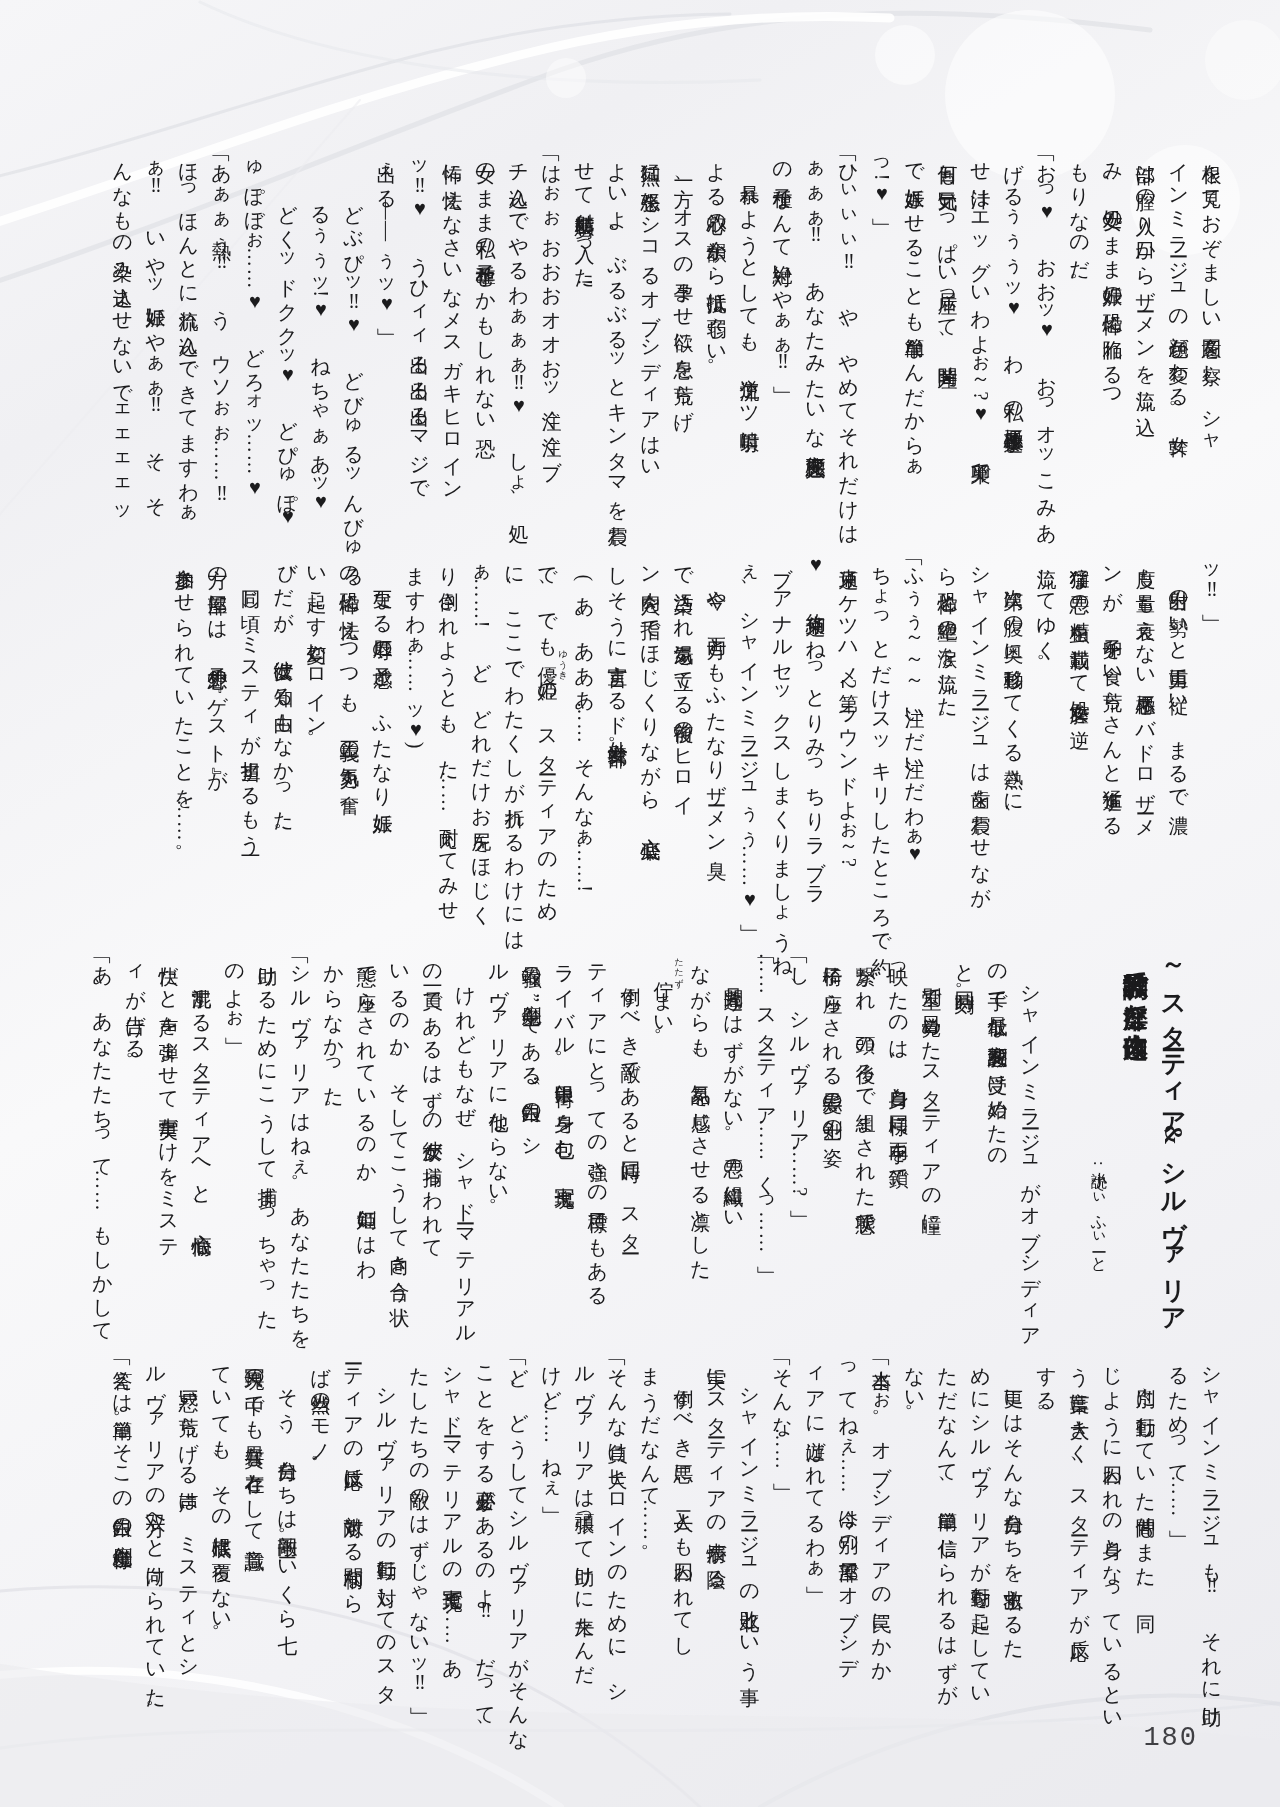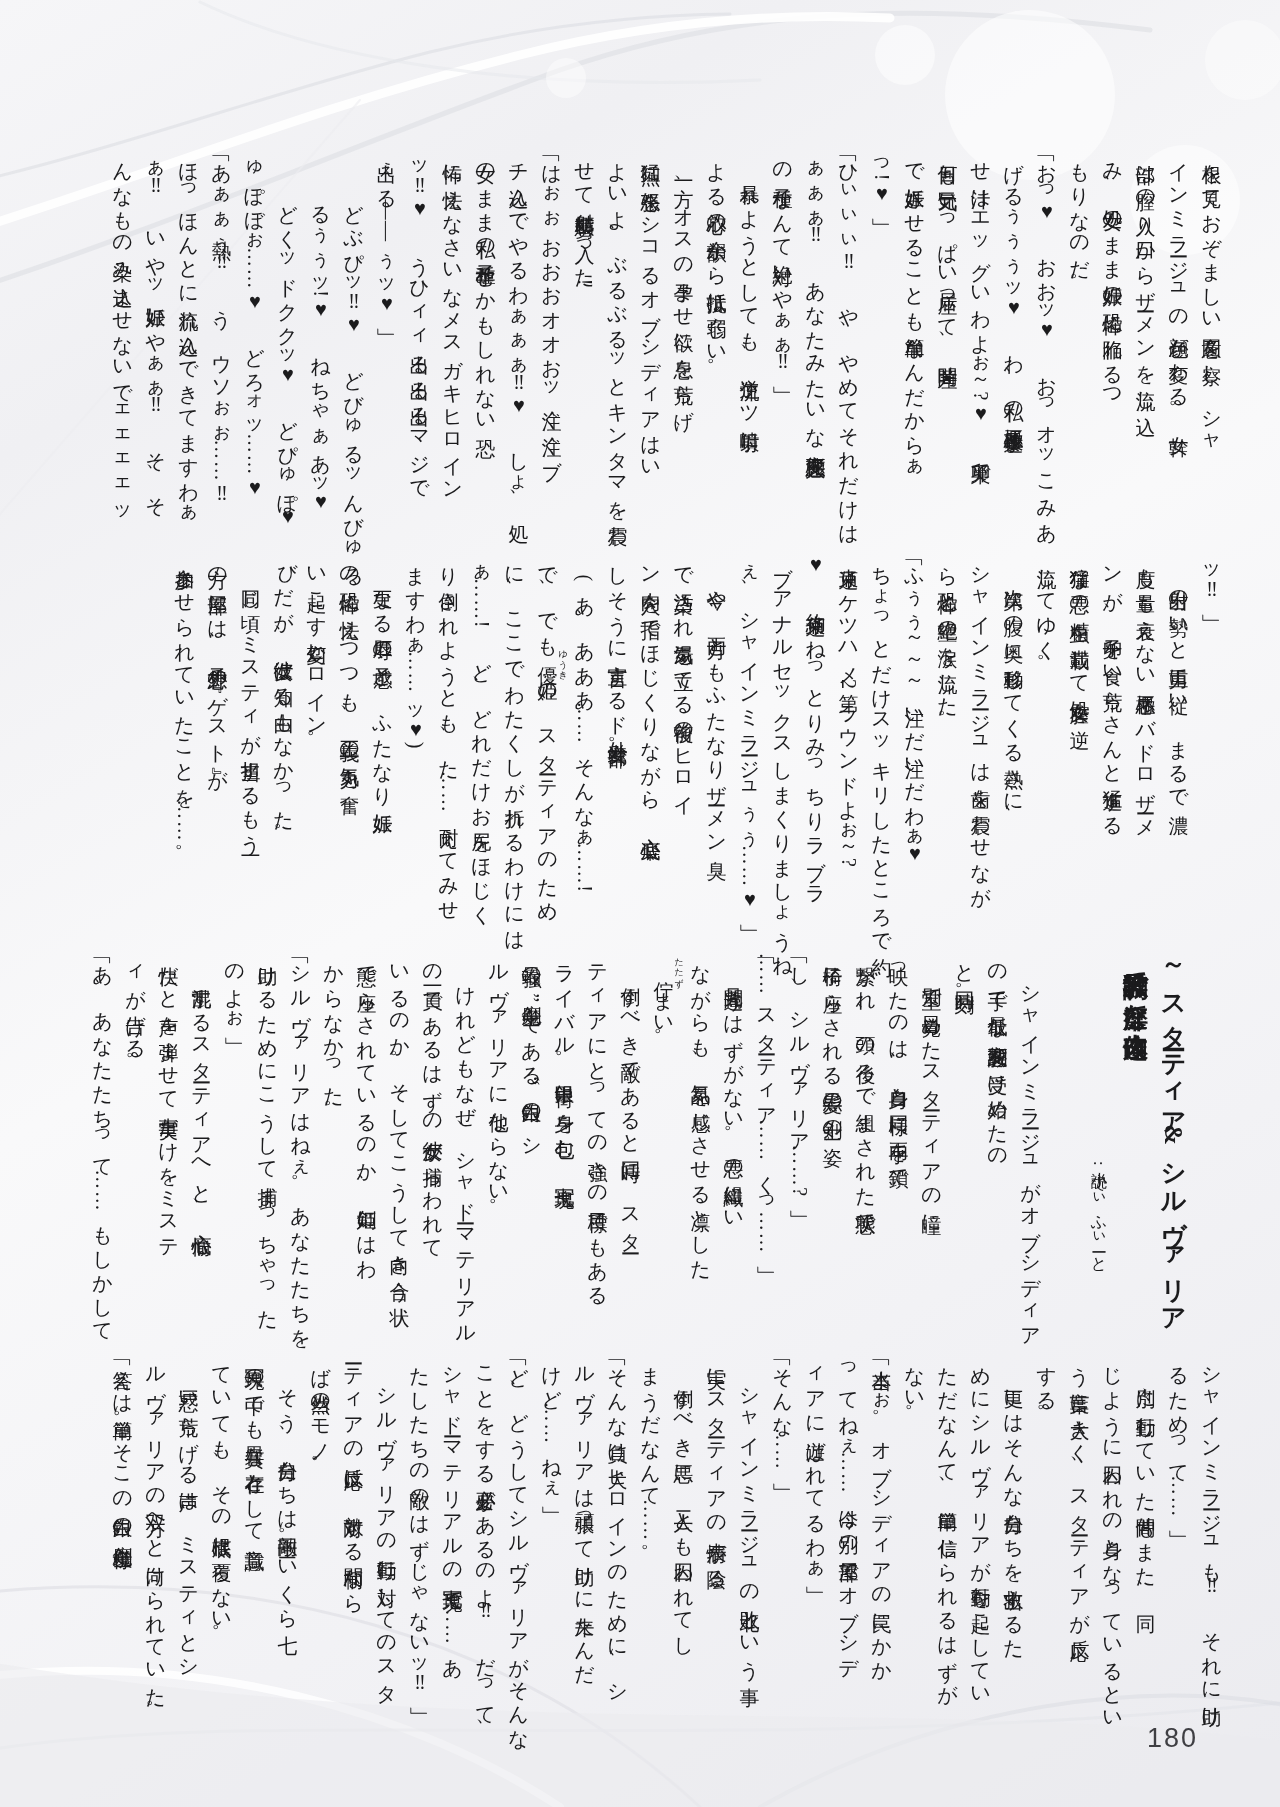--- a/index.html
+++ b/index.html
@@ -50,21 +50,21 @@
   .author-line{
     font-size:16px;
     line-height:34px;
     padding-top:206px;
     letter-spacing:1px;
     white-space:nowrap;
   }
   .page-number{
     position:absolute;
     top:1723px;right:82px;
-    font-family:Liberation Sans, sans-serif;
+    font-family:Liberation Mono, monospace;
     font-size:27px;
     letter-spacing:2px;
     color:#3f3f43;
   }
 </style>
 </head>
 <body>
 
 <div class="page">
 

